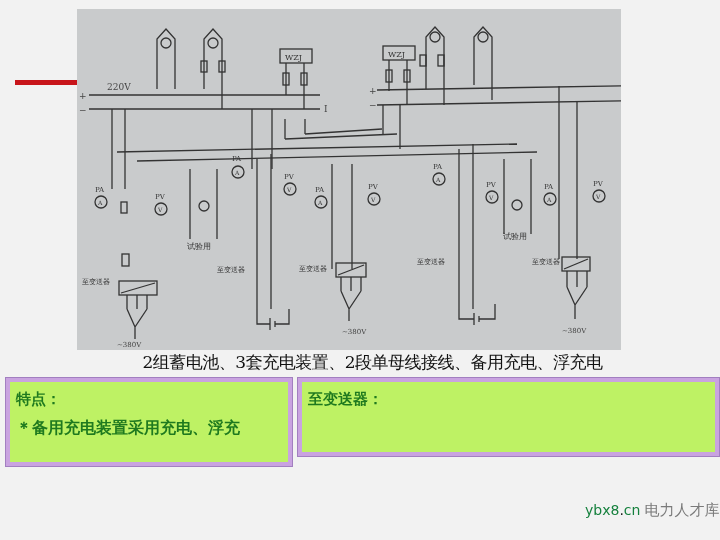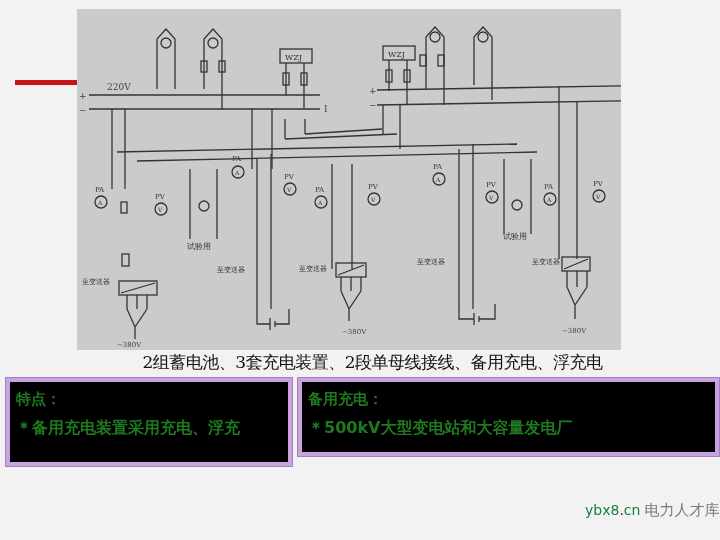--- a/index.html
+++ b/index.html
@@ -1,21 +1,21 @@
 <!DOCTYPE html>
 <html><head>
 <meta charset="utf-8">
 <style>
   html,body{margin:0;padding:0;}
   body{width:720px;height:540px;background:#f2f2f2;position:relative;overflow:hidden;font-family:"DejaVu Sans",sans-serif;}
   .redbar{position:absolute;left:15px;top:80px;width:63px;height:5px;background:#c8151b;}
   .diagram{position:absolute;left:77px;top:9px;width:544px;height:341px;background:#c9cbcc;}
   .diagram svg{display:block;}
   .caption{position:absolute;left:0;top:351px;width:745px;text-align:center;font-size:17px;color:#111;font-family:"DejaVu Serif",serif;letter-spacing:-0.5px;}
-  .box{position:absolute;border:4px solid #c9a3e0;outline:1px solid #a27fc0;background:#000000;box-shadow:1px 1px 0 #b7a0c8;}
+  .box{position:absolute;border:4px solid #c9a3e0;outline:1px solid #a27fc0;background:#bef264;box-shadow:1px 1px 0 #b7a0c8;}
   .box-features{left:6px;top:378px;width:278px;height:80px;}
   .box-scope{left:298px;top:378px;width:413px;height:70px;}
   .box .ttl{position:absolute;left:6px;top:8px;font-size:15px;font-weight:bold;color:#1f7a1f;}
   .box .line{position:absolute;left:6px;font-size:16px;font-weight:bold;color:#1f7a1f;white-space:nowrap;}
   .wm{position:absolute;left:585px;top:501px;font-size:14px;color:#222;white-space:nowrap;}
   .wm .site{color:#15803d;}
   .wm .dot{color:#222;}
   .wm .name{color:#7a7a7a;margin-left:4px;font-size:15px;}
 </style>
 </head>
@@ -186,19 +186,18 @@
 </div>
 
 <div class="caption">2组蓄电池、3套充电装置、2段单母线接线、备用充电、浮充电</div>
 
 <div class="box box-features">
   <div class="ttl">特点：</div>
   <div class="line" style="top:36px;">＊备用充电装置采用充电、浮充</div>
 </div>
 
 <div class="box box-scope">
-  <div class="ttl">备用充电：</div>
-  <div class="line" style="top:36px;">＊500kV大型变电站和大容量发电厂</div>
+  <div class="ttl">至变送器：</div>
 </div>
 
 <div class="wm">
   <span class="site">ybx8</span><span class="dot">.</span><span class="site">cn</span><span class="name">电力人才库</span>
 </div>
 
 </body></html>

